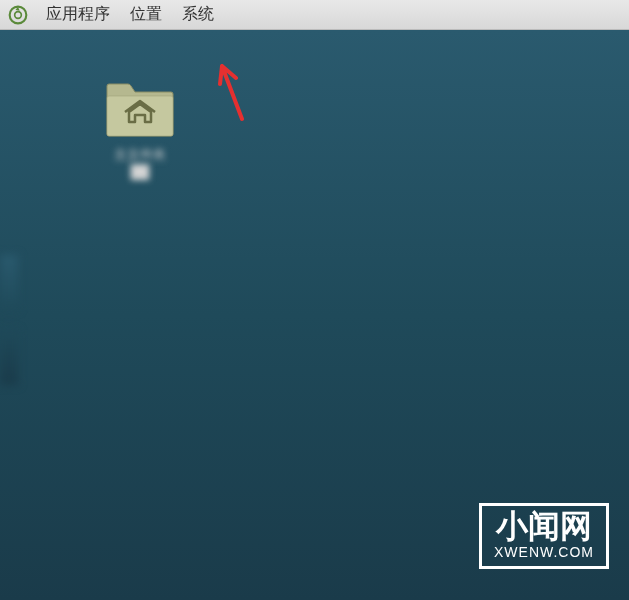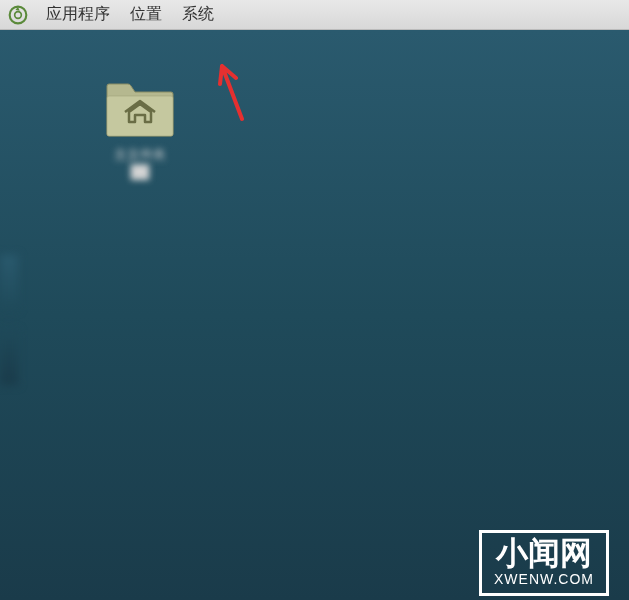--- a/index.html
+++ b/index.html
@@ -95,21 +95,21 @@
       filter: blur(4px);
     }
     .annotation-arrow {
       position: absolute;
       top: 34px;
       left: 212px;
       pointer-events: none;
     }
     .watermark {
       position: absolute;
-      bottom: 4px;
+      bottom: 31px;
       right: 20px;
       border: 3px solid #fff;
       padding: 4px 12px 6px 12px;
       text-align: center;
     }
     .watermark-main {
       color: #fff;
       font-size: 32px;
       font-weight: bold;
       line-height: 1;

